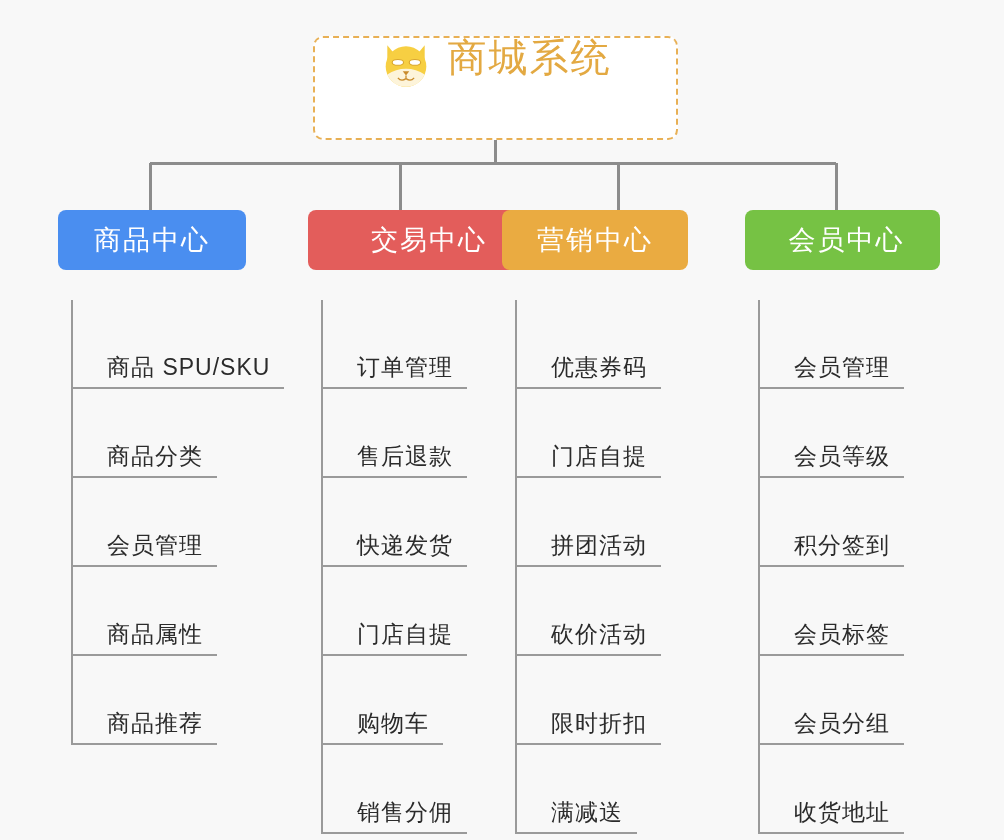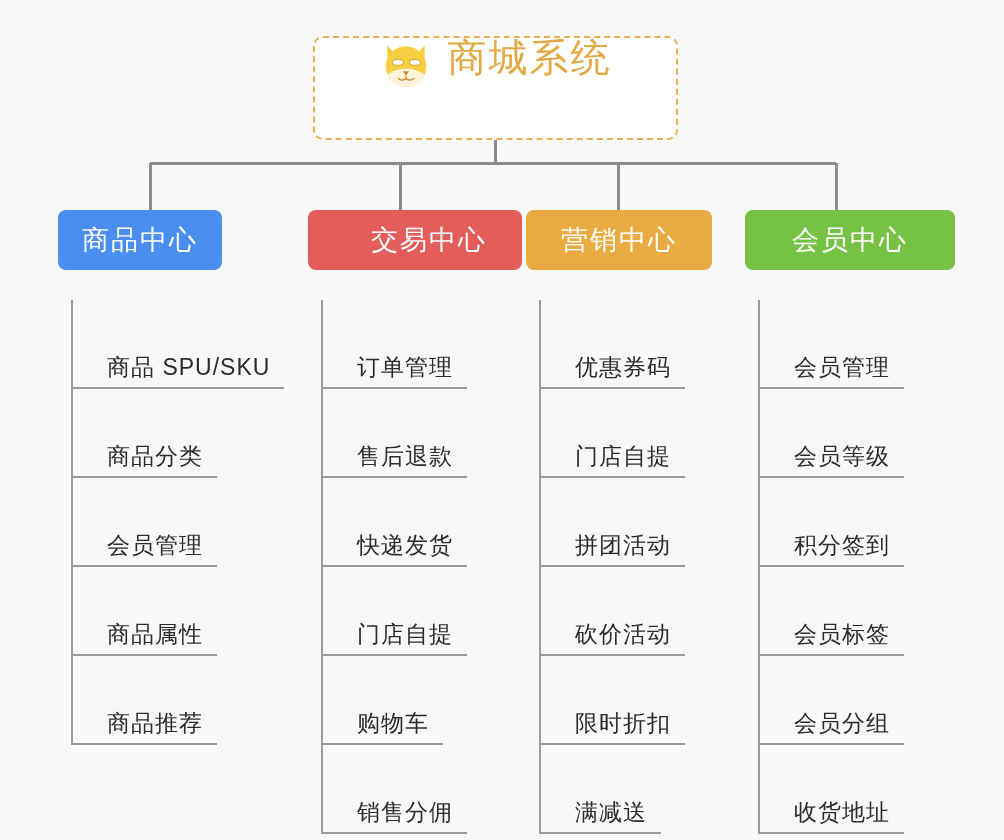--- a/index.html
+++ b/index.html
@@ -62,39 +62,39 @@
     pointer-events: none;
   }
 
   
   .column {
     position: absolute;
     top: 210px;
   }
   .col-0 { left: 58px;  width: 232px; }
   .col-1 { left: 308px; width: 222px; }
-  .col-2 { left: 526px; width: 212px; }
+  .col-2 { left: 502px; width: 212px; }
   .col-3 { left: 745px; width: 212px; }
 
   .cat-box {
     height: 60px;
     border-radius: 8px;
     display: flex;
     align-items: center;
     justify-content: center;
     color: #ffffff;
     font-size: 27px;
     letter-spacing: 2px;
     line-height: 1;
     white-space: nowrap;
   }
-  .col-0 .cat-box { width: 164px; }
+  .col-0 .cat-box { width: 188px; }
   .col-1 .cat-box { width: 186px; padding-left: 28px; }
   .col-2 .cat-box { width: 186px; }
-  .col-3 .cat-box { width: 210px; }
+  .col-3 .cat-box { width: 187px; padding-left: 8px; }
 
   
   .leaf-list {
     position: relative;
     margin-top: 30px;
     padding-left: 0;
     border-left: 2px solid #9a9a9a;
     margin-left: 13px;
   }
   .leaf-item {

